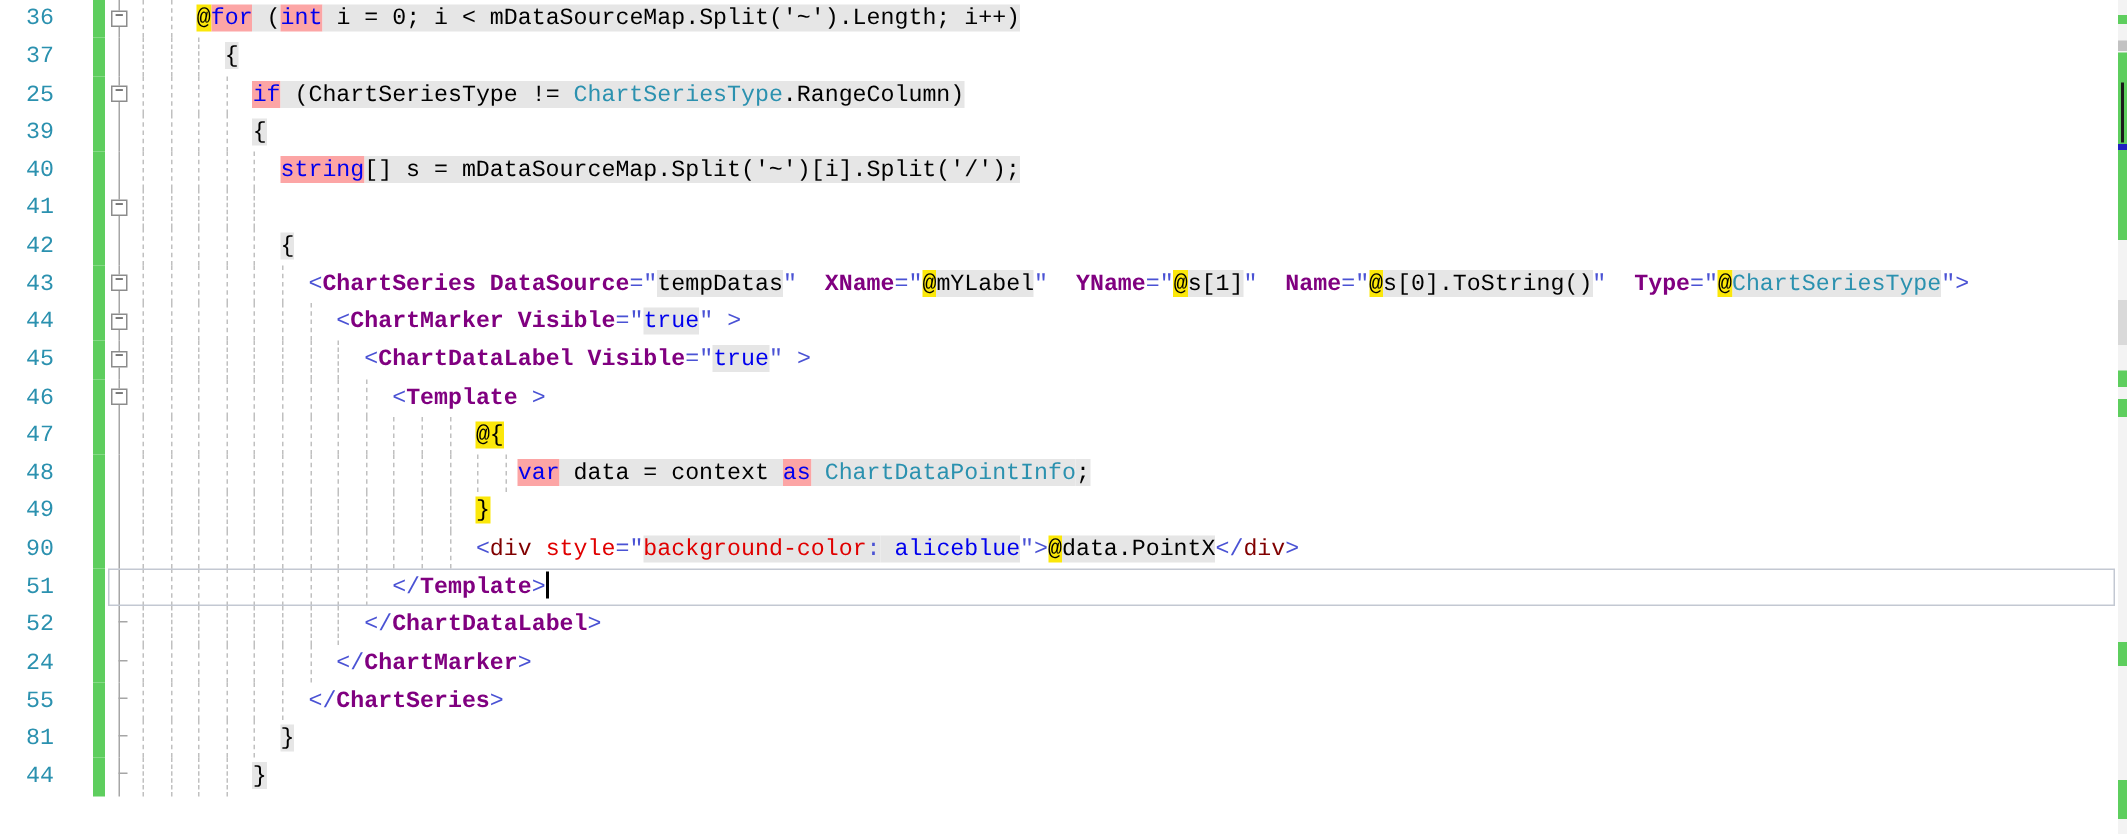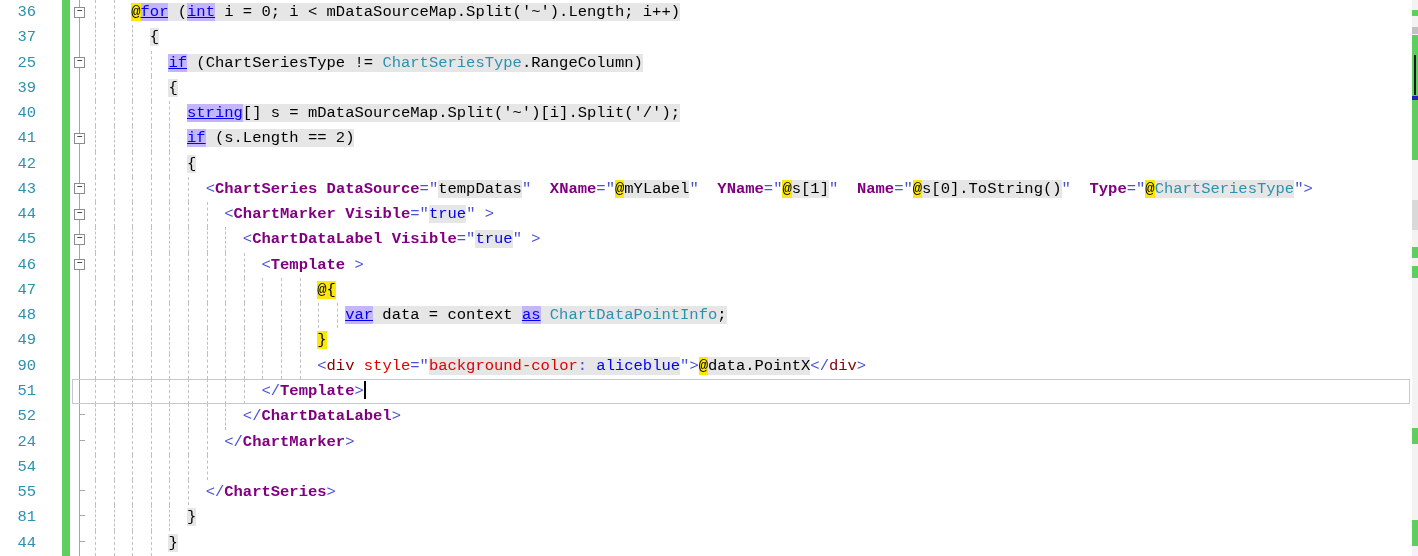--- a/index.html
+++ b/index.html
@@ -27,21 +27,21 @@
   .g{position:absolute;top:0;bottom:0;width:0;border-left:1px dashed #c0c0c0;}
   .toks{position:relative;}
   .caret{display:inline-block;width:2px;height:18px;background:#000;vertical-align:-4px;}
   .line.current::after{
     content:"";position:absolute;left:72px;right:8px;top:0;bottom:0;
     border:1px solid #c3c8d2;pointer-events:none;
   }
   
   .s-p{color:#000000;}
   .s-pg{color:#000000;background:#e6e6e6;}
-  .s-kg{color:#0000ee;background:#c4b5fd;text-decoration:underline;}
+  .s-kg{color:#0000ee;background:#fca5a5;}
   .s-tg{color:#2B91AF;background:#e6e6e6;}
   .s-y{color:#000000;background:#fbe70a;}
   .s-tag{color:#800080;font-weight:bold;}
   .s-d{color:#4a52d4;}
   .s-dg{color:#4a52d4;background:#e6e6e6;}
   .s-el{color:#800000;}
   .s-attr{color:#e00000;}
   .s-attrg{color:#e00000;background:#e6e6e6;}
   .s-vg{color:#0000ee;background:#e6e6e6;}
   
@@ -95,21 +95,21 @@
         </span>
         <span class="code"><span class="g" style="left: 1px;"></span><span class="g" style="left: 19.6px;"></span><span class="g" style="left: 38.2px;"></span><span class="g" style="left: 56.8px;"></span><span class="g" style="left: 75.4px;"></span><span class="toks"><span class="s-p">          </span><span class="s-kg">string</span><span class="s-pg">[] s = mDataSourceMap.Split('~')[i].Split('/');</span></span></span>
       </div>
       <div class="line">
         <span class="lnum">41</span>
         <span class="chg"></span>
         <span class="fold">
           <span class="vline"></span>
           <span class="box">−</span>
         </span>
-        <span class="code"><span class="g" style="left: 1px;"></span><span class="g" style="left: 19.6px;"></span><span class="g" style="left: 38.2px;"></span><span class="g" style="left: 56.8px;"></span><span class="g" style="left: 75.4px;"></span><span class="toks"><span class="s-p">          </span><span class="s-kg">if</span><span class="s-pg"> (s.Length == 2)</span></span></span>
+        <span class="code"><span class="g" style="left: 1px;"></span><span class="g" style="left: 19.6px;"></span><span class="g" style="left: 38.2px;"></span><span class="g" style="left: 56.8px;"></span><span class="g" style="left: 75.4px;"></span></span>
       </div>
       <div class="line">
         <span class="lnum">42</span>
         <span class="chg"></span>
         <span class="fold">
           <span class="vline"></span>
         </span>
         <span class="code"><span class="g" style="left: 1px;"></span><span class="g" style="left: 19.6px;"></span><span class="g" style="left: 38.2px;"></span><span class="g" style="left: 56.8px;"></span><span class="g" style="left: 75.4px;"></span><span class="toks"><span class="s-p">          </span><span class="s-pg">{</span></span></span>
       </div>
       <div class="line">
@@ -198,28 +198,20 @@
         <span class="code"><span class="g" style="left: 1px;"></span><span class="g" style="left: 19.6px;"></span><span class="g" style="left: 38.2px;"></span><span class="g" style="left: 56.8px;"></span><span class="g" style="left: 75.4px;"></span><span class="g" style="left: 94px;"></span><span class="g" style="left: 112.6px;"></span><span class="g" style="left: 131.2px;"></span><span class="toks"><span class="s-p">                </span><span class="s-d">&lt;/</span><span class="s-tag">ChartDataLabel</span><span class="s-d">&gt;</span></span></span>
       </div>
       <div class="line">
         <span class="lnum">24</span>
         <span class="chg"></span>
         <span class="fold">
           <span class="vline"></span>
           <span class="tick"></span>
         </span>
         <span class="code"><span class="g" style="left: 1px;"></span><span class="g" style="left: 19.6px;"></span><span class="g" style="left: 38.2px;"></span><span class="g" style="left: 56.8px;"></span><span class="g" style="left: 75.4px;"></span><span class="g" style="left: 94px;"></span><span class="g" style="left: 112.6px;"></span><span class="toks"><span class="s-p">              </span><span class="s-d">&lt;/</span><span class="s-tag">ChartMarker</span><span class="s-d">&gt;</span></span></span>
-      </div>
-      <div class="line">
-        <span class="lnum">54</span>
-        <span class="chg"></span>
-        <span class="fold">
-          <span class="vline"></span>
-        </span>
-        <span class="code"><span class="g" style="left: 1px;"></span><span class="g" style="left: 19.6px;"></span><span class="g" style="left: 38.2px;"></span><span class="g" style="left: 56.8px;"></span><span class="g" style="left: 75.4px;"></span><span class="g" style="left: 94px;"></span><span class="g" style="left: 112.6px;"></span><span class="toks"></span></span>
       </div>
       <div class="line">
         <span class="lnum">55</span>
         <span class="chg"></span>
         <span class="fold">
           <span class="vline"></span>
           <span class="tick"></span>
         </span>
         <span class="code"><span class="g" style="left: 1px;"></span><span class="g" style="left: 19.6px;"></span><span class="g" style="left: 38.2px;"></span><span class="g" style="left: 56.8px;"></span><span class="g" style="left: 75.4px;"></span><span class="g" style="left: 94px;"></span><span class="toks"><span class="s-p">            </span><span class="s-d">&lt;/</span><span class="s-tag">ChartSeries</span><span class="s-d">&gt;</span></span></span>
       </div>

